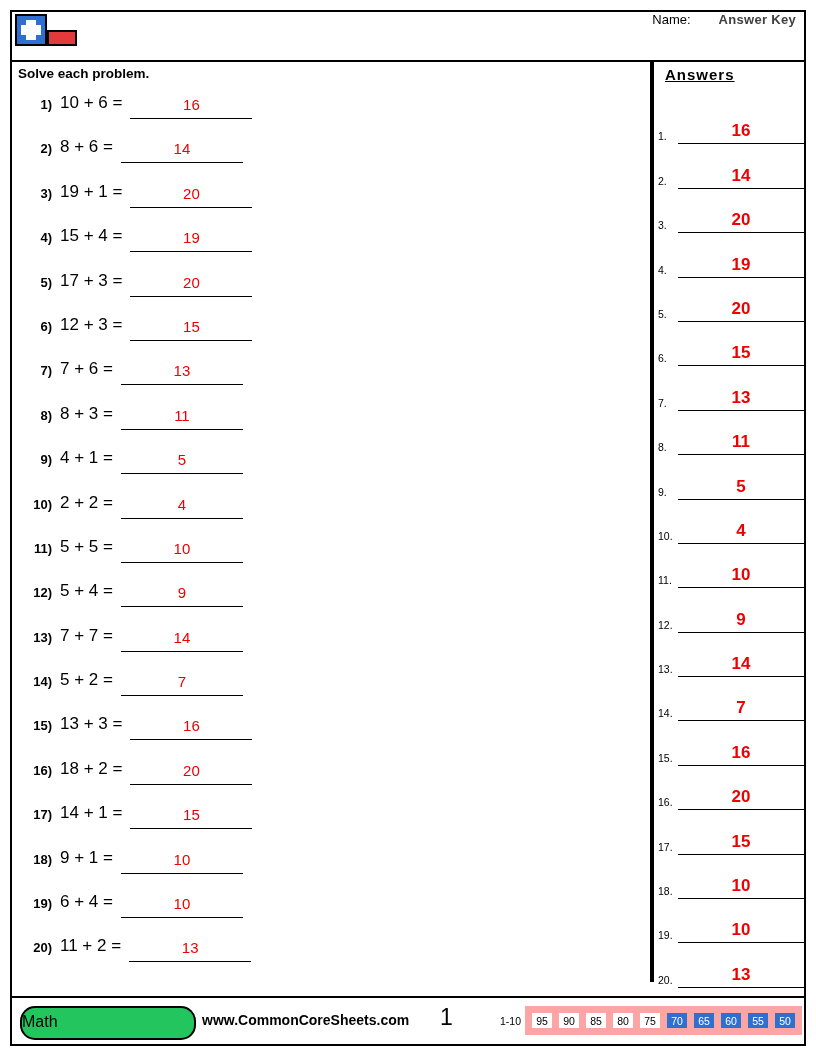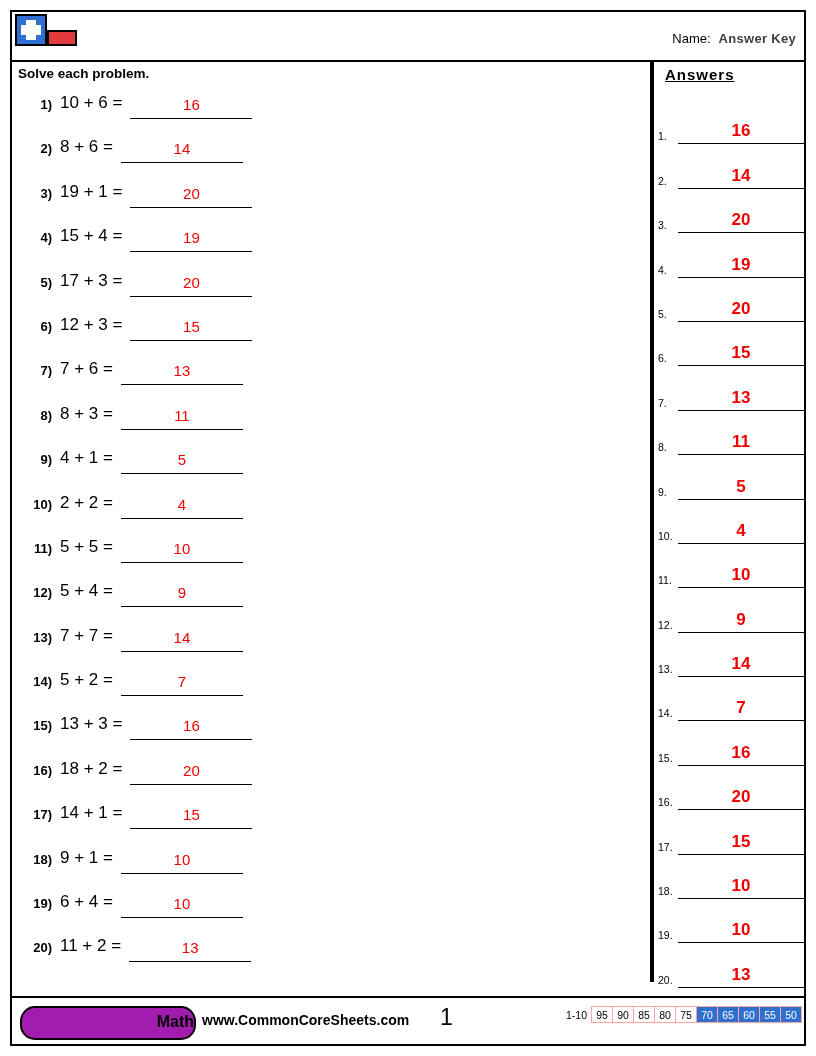--- a/index.html
+++ b/index.html
@@ -50,23 +50,24 @@
   .header-title {
     flex: 1 1 auto;
     text-align: center;
     font-size: 15px;
     color: #000;
     padding-right: 110px;
   }
   .name-block {
     position: absolute;
     right: 8px;
-    top: 19px;
+    top: 0;
     display: flex;
     align-items: flex-start;
+    gap: 20px;
   }
   .name-label {
     font-size: 13px;
     color: #000;
     margin-right: 8px;
   }
   .answer-key {
     font-size: 13px;
     font-weight: bold;
     color: #404040;
@@ -202,26 +203,26 @@
     background: #000;
   }
   .math-pill {
     position: absolute;
     left: 8px;
     top: 10px;
     width: 172px;
     height: 30px;
     border: 2px solid #000;
     border-radius: 15px;
-    text-align: right;
+    text-align: left;
     line-height: 28px;
     font-size: 16px;
-    font-weight: bold;
-    color: #000;
-    background: #a21caf;
+    font-weight: normal;
+    color: #000;
+    background: #22c55e;
   }
   .site-url {
     position: absolute;
     left: 190px;
     top: 16px;
     font-size: 14px;
     font-weight: bold;
     color: #000;
   }
   .page-num {
@@ -232,21 +233,21 @@
     color: #000;
   }
   .score-table {
     position: absolute;
     right: 2px;
     top: 10px;
     border-collapse: collapse;
     font-size: 10.5px;
   }
   .score-table td {
-    border: 1px solid #fca5a5;
+    border: 7px solid #fca5a5;
     width: 20px;
     height: 15px;
     text-align: center;
     color: #000;
     padding: 0;
   }
   .score-table td.rowlabel {
     border: none;
     width: 32px;
     text-align: right;

